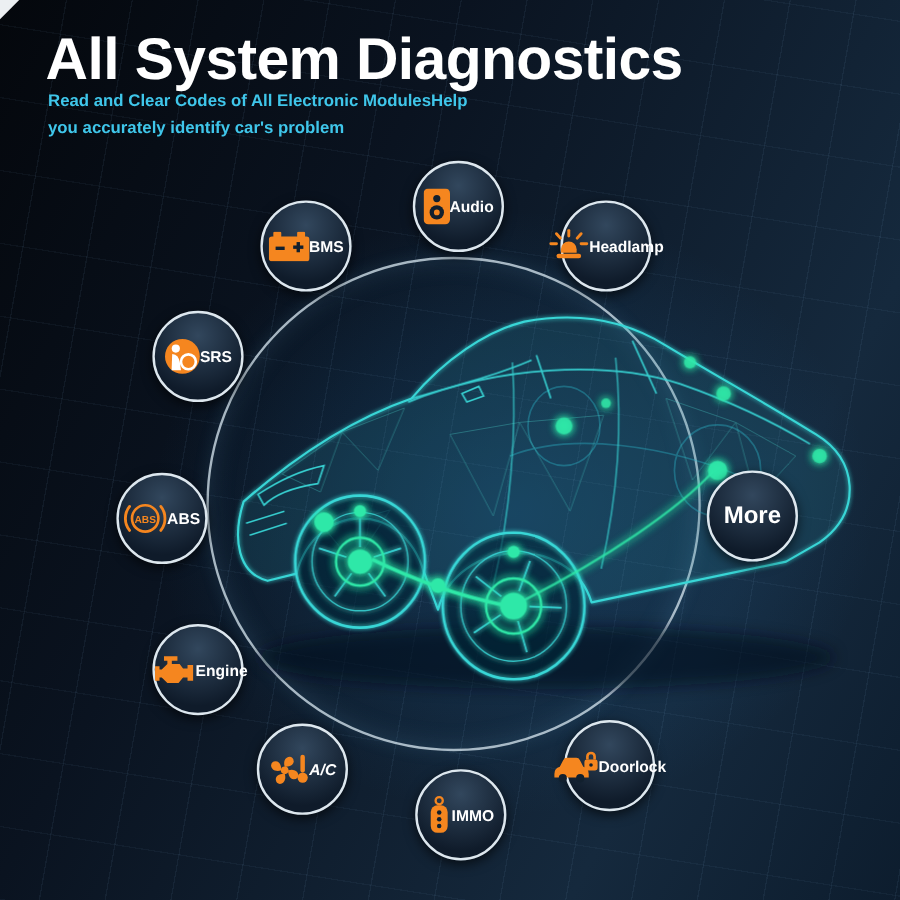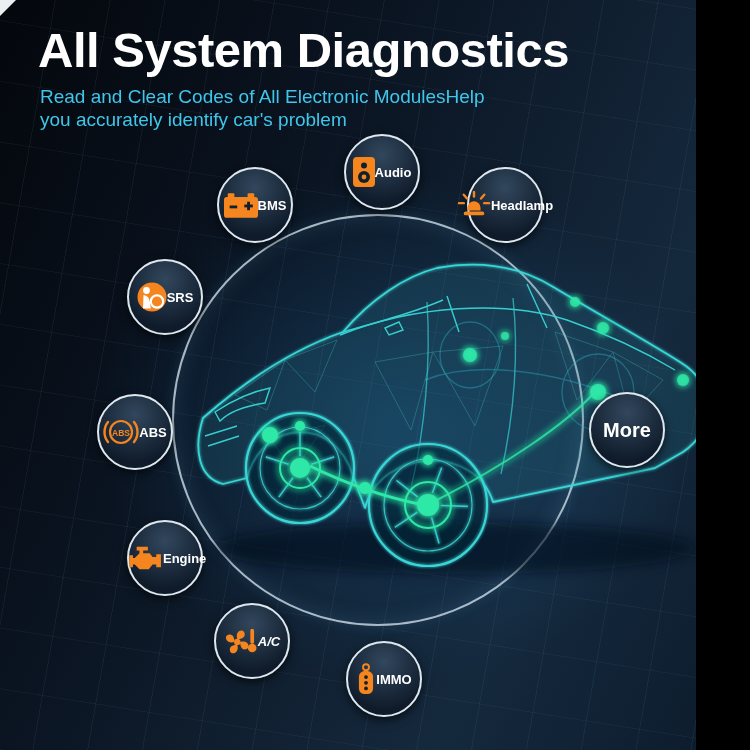--- a/index.html
+++ b/index.html
@@ -1,20 +1,20 @@
 <!DOCTYPE html>
 <html><head>
 <meta charset="utf-8">
 <style>
   * { margin:0; padding:0; box-sizing:border-box; }
   html,body { background:#000; }
   body { width:750px; height:750px; font-family:"Liberation Sans", sans-serif; }
 
   .stage {
-    position:relative; width:696px; height:750px; overflow:hidden;
+    position:relative; width:750px; height:750px; overflow:hidden;
     background:
       radial-gradient(430px 360px at 57% 57%, rgba(35,120,185,0.28), rgba(35,120,185,0) 70%),
       linear-gradient(118deg, #04070c 0%, #0a1320 34%, #15293d 76%, #0d1d2e 100%);
   }
   .grid-overlay {
     position:absolute; inset:0; pointer-events:none;
     background:
       repeating-linear-gradient(100deg, rgba(130,175,215,0.075) 0 1px, transparent 1px 54px),
       repeating-linear-gradient(9deg,  rgba(130,175,215,0.055) 0 1px, transparent 1px 60px);
   }
@@ -22,22 +22,22 @@
     position:absolute; top:0; left:0; width:0; height:0;
     border-top:16px solid #eceff2; border-right:16px solid transparent;
   }
 
   .title {
     position:absolute; left:38px; top:22px;
     font-size:49px; font-weight:bold; color:#ffffff; letter-spacing:-0.5px;
     white-space:nowrap;
   }
   .subtitle {
-    position:absolute; left:40px; top:85px;
-    font-size:19px; line-height:23px; color:#3fc6ea; font-weight:normal;
+    position:absolute; left:40px; top:72px;
+    font-size:14px; line-height:23px; color:#3fc6ea; font-weight:bold;
   }
 
   .ring {
     position:absolute; left:172px; top:214px; width:412px; height:412px;
     border-radius:50%;
     border:2px solid rgba(212,228,238,0.78);
     box-shadow: inset 0 0 22px rgba(110,180,220,0.18), 0 0 14px rgba(110,180,220,0.12);
   }
 
   .car { position:absolute; left:175px; top:240px; width:540px; height:350px; }
@@ -277,20 +277,33 @@
             <circle r="3.4"></circle>
           </g>
           <rect x="27" y="2" width="4" height="16" rx="2"></rect>
           <circle cx="29" cy="22.5" r="4.6"></circle>
         </g>
       </svg>
     </span>
     <span class="label">A/C</span>
   </div>
 
+  <div class="badge b-doorlock">
+    <span class="icon">
+      <svg width="38" height="30" viewBox="0 0 38 30">
+        <path fill="#f5861f" d="M1 22 q0 -5 4.5 -6 l2.8 -5.5 q1 -2 3 -2 h8 q2 0 3 2 l2.8 5.5 q4.5 1 4.5 6 v3 H1 z"></path>
+        <circle cx="8" cy="25.5" r="3.4" fill="#12202e"></circle>
+        <circle cx="22.5" cy="25.5" r="3.4" fill="#12202e"></circle>
+        <path d="M28.5 10 v-2.5 a3 3 0 0 1 6 0 V10" fill="none" stroke="#f5861f" stroke-width="2.2"></path>
+        <rect x="26" y="10" width="11" height="9" rx="2" fill="#f5861f"></rect>
+        <circle cx="31.5" cy="14.5" r="1.5" fill="#12202e"></circle>
+      </svg>
+    </span>
+    <span class="label">Doorlock</span>
+  </div>
 
   <div class="badge b-immo">
     <span class="icon">
       <svg width="20" height="32" viewBox="0 0 20 34">
         <circle cx="10" cy="4.5" r="3.2" fill="none" stroke="#f5861f" stroke-width="2"></circle>
         <rect x="2.5" y="8.5" width="15" height="24.5" rx="6" fill="#f5861f"></rect>
         <circle cx="10" cy="15" r="2" fill="#12202e"></circle>
         <circle cx="10" cy="21" r="2" fill="#12202e"></circle>
         <circle cx="10" cy="27" r="2" fill="#12202e"></circle>
       </svg>

